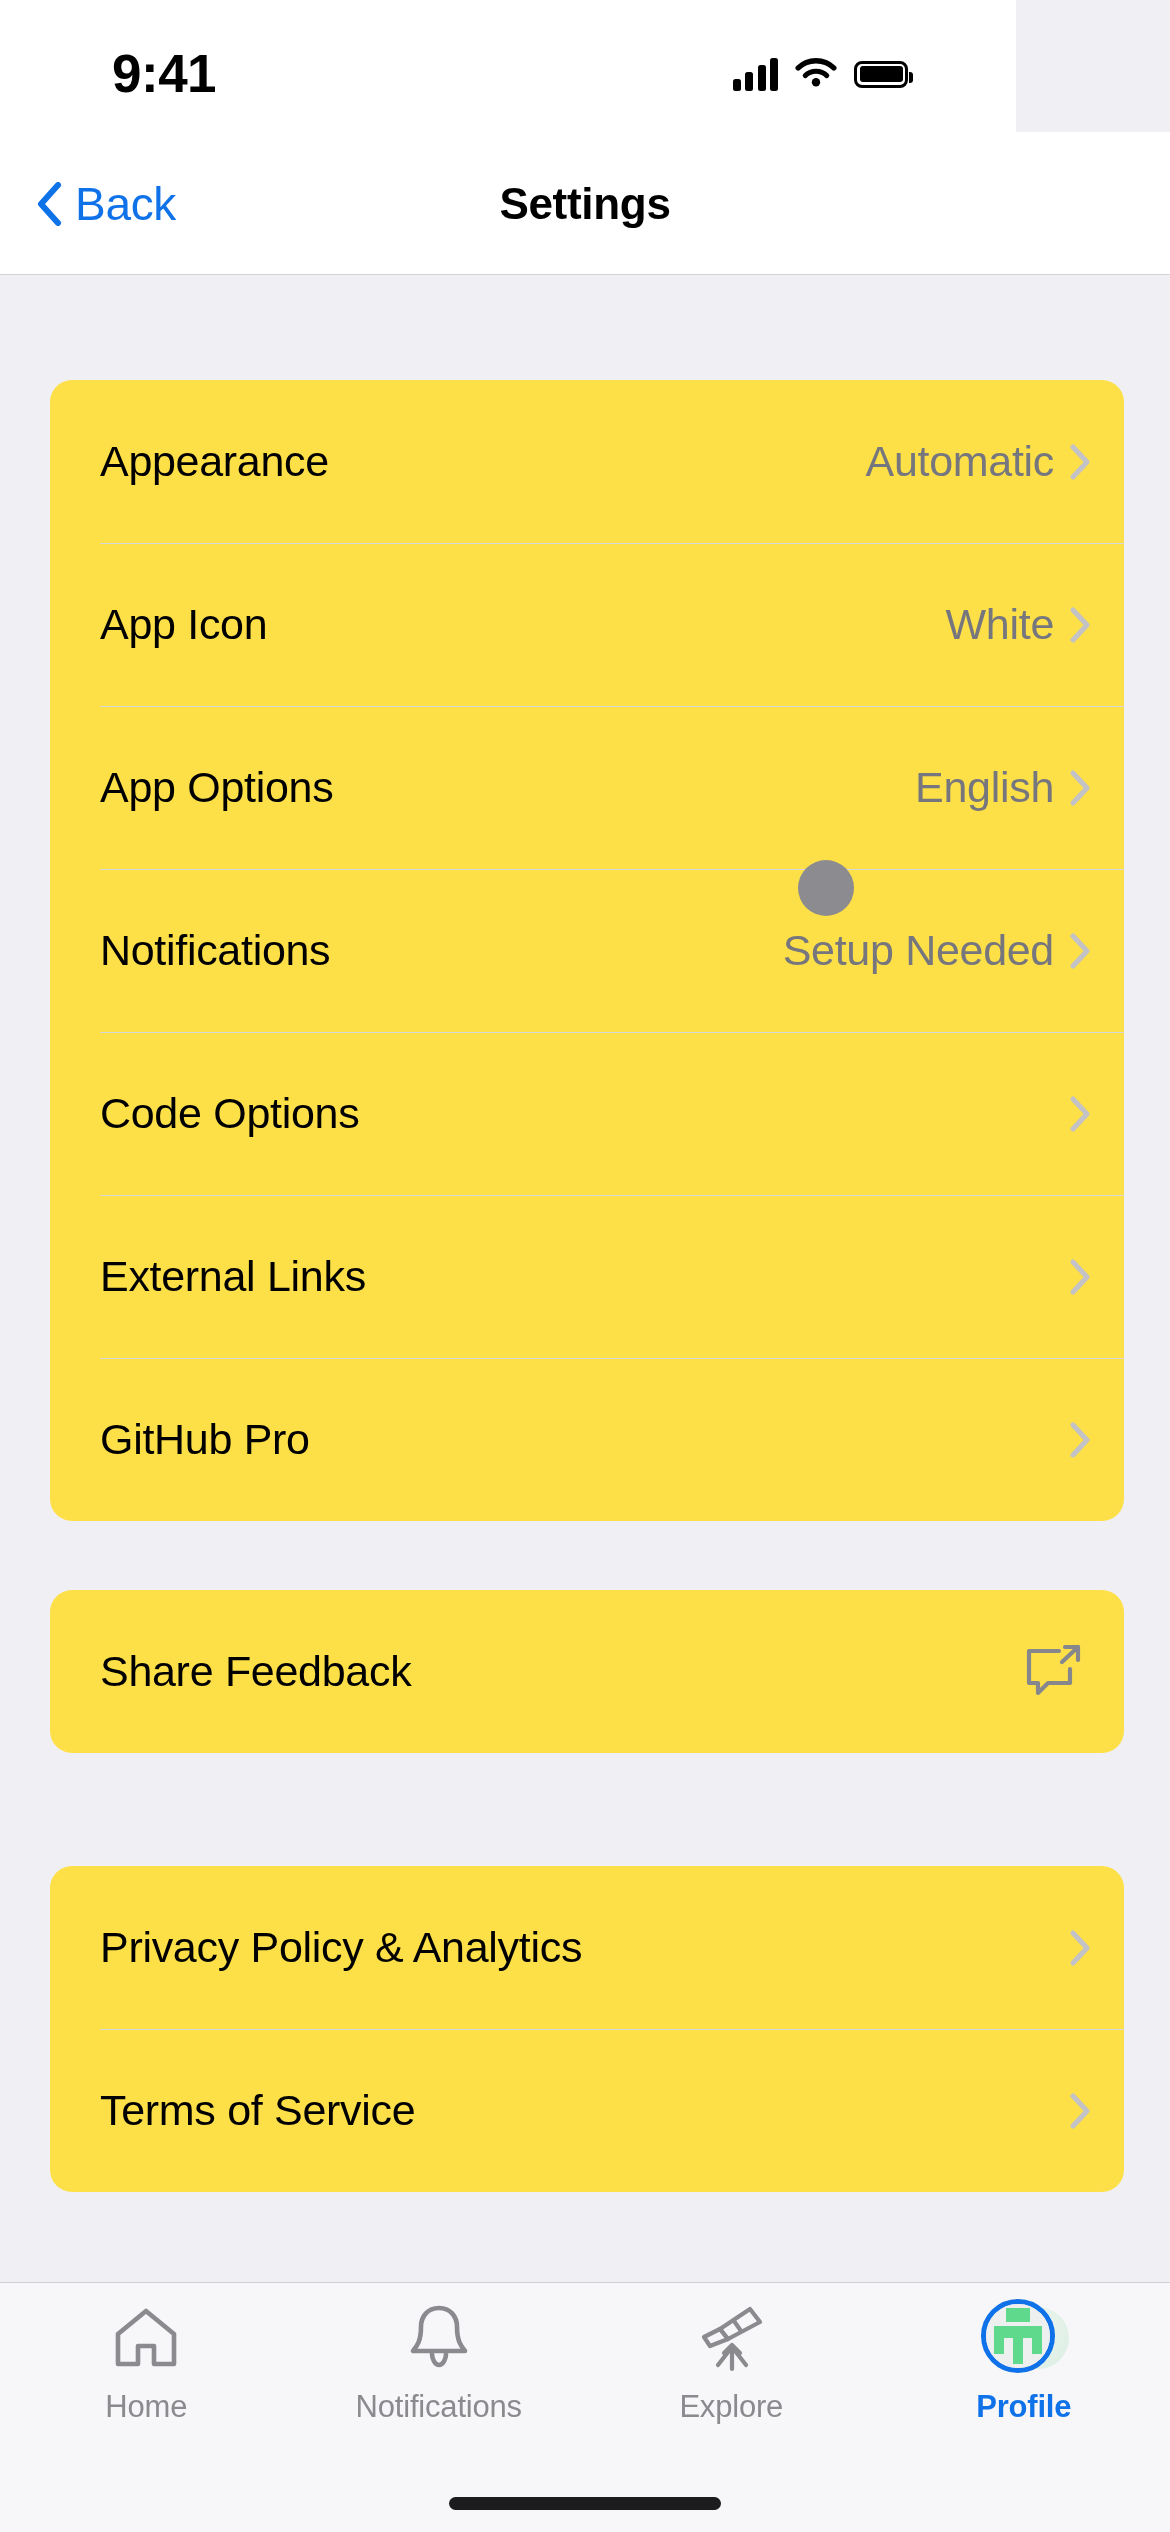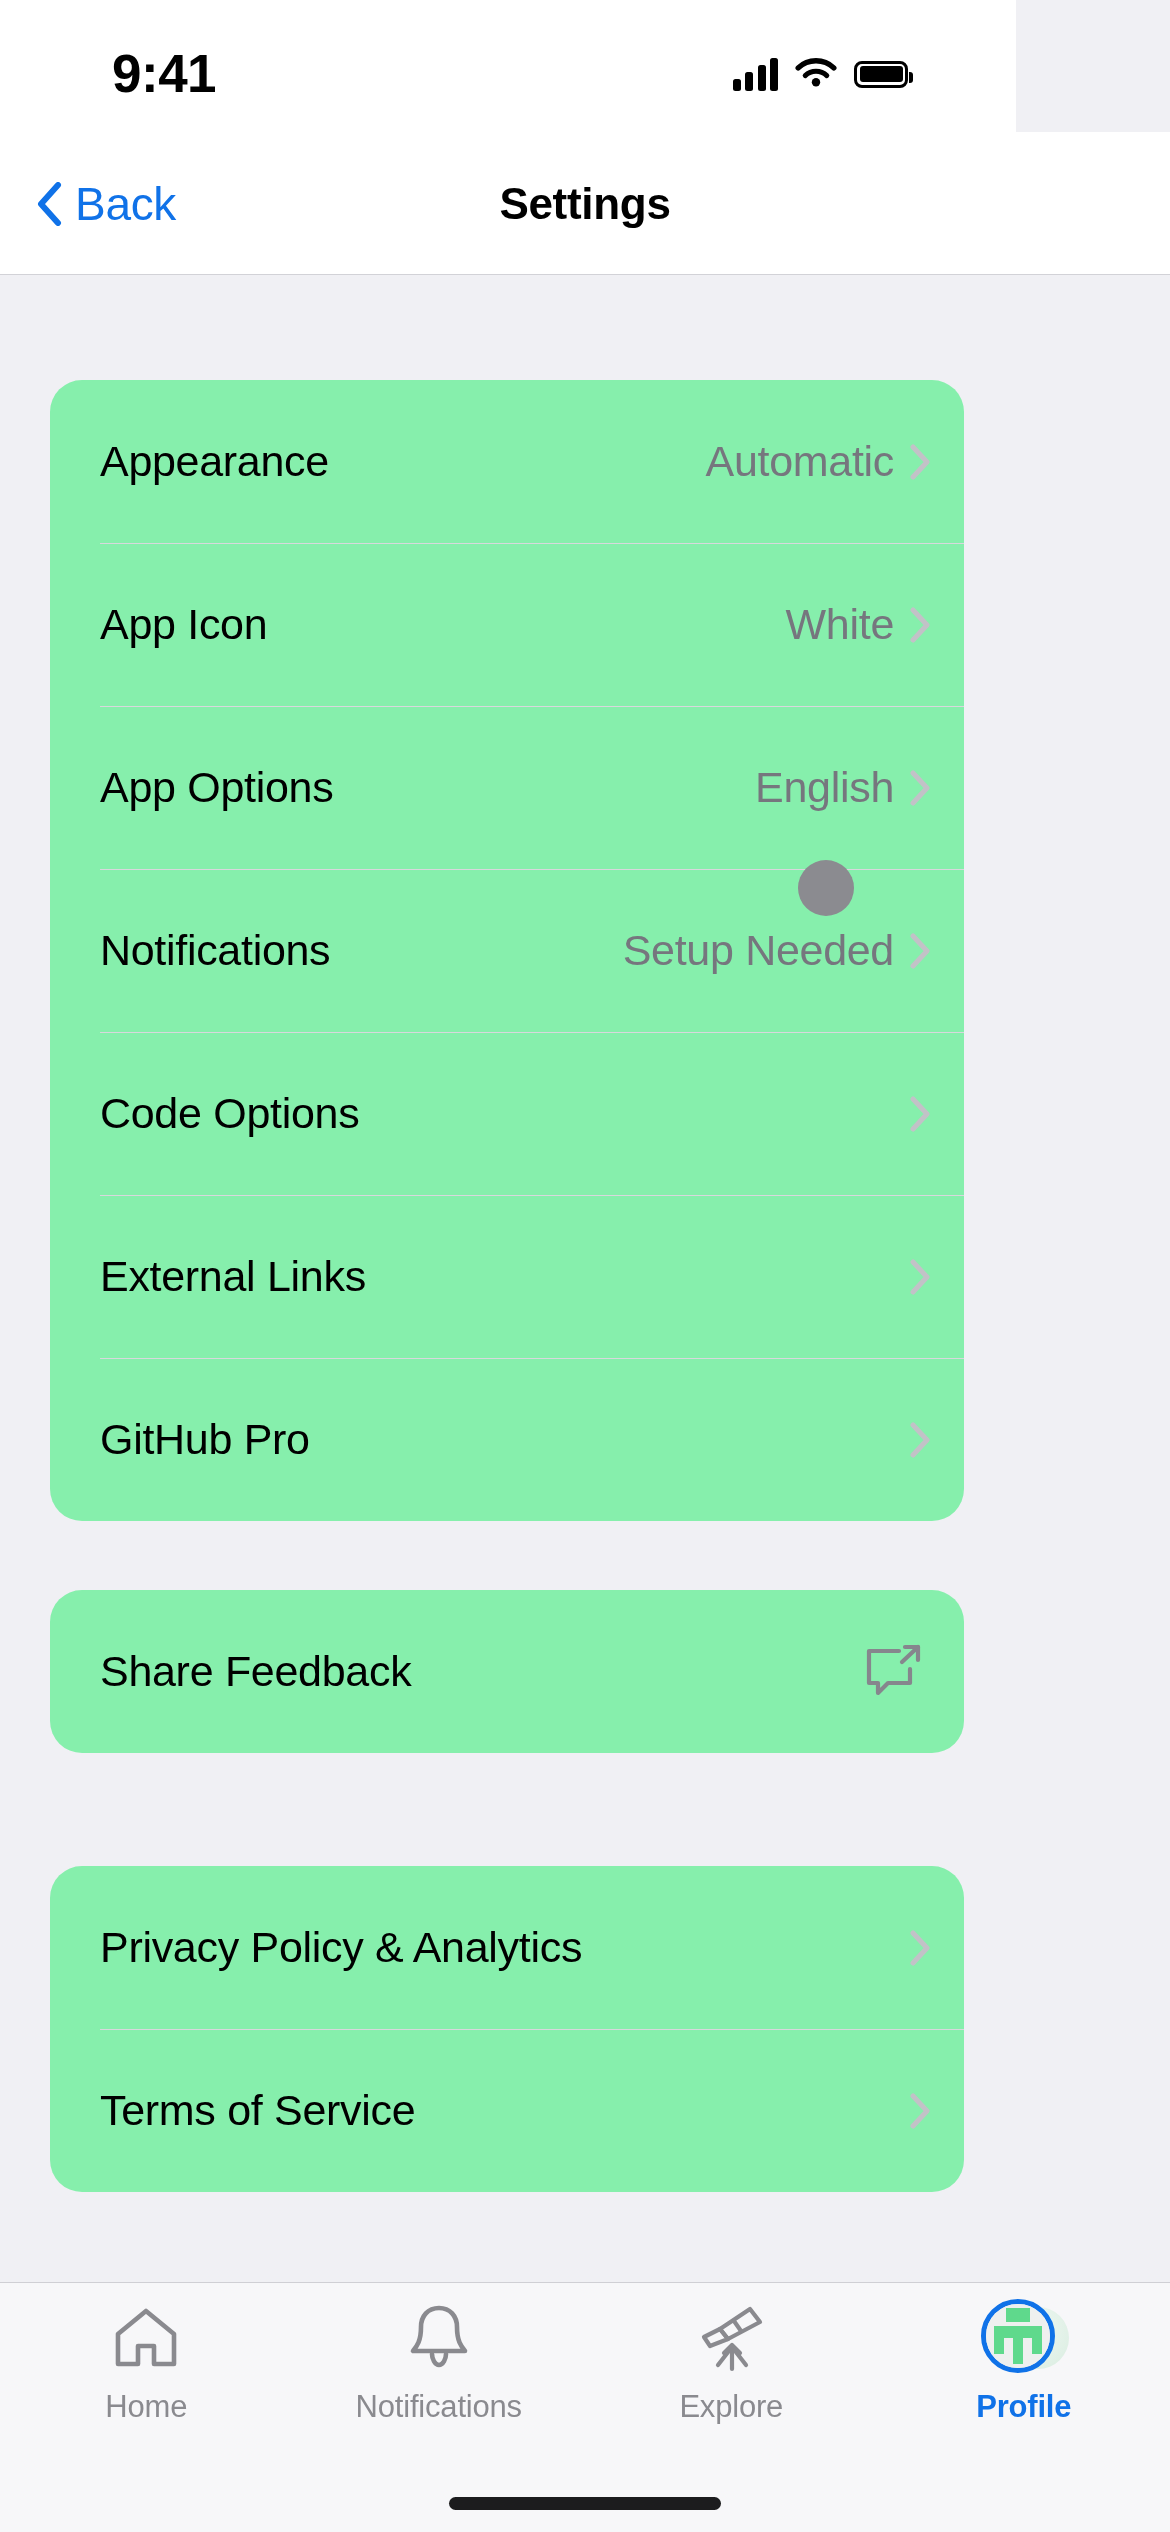--- a/index.html
+++ b/index.html
@@ -75,22 +75,22 @@
     letter-spacing:-0.3px;
   }
 
   
   #content {
     position:absolute; top:276px; left:0;
     width:1170px; height:2006px;
     background:#f0f0f4;
   }
   .card {
-    position:absolute; left:50px; width:914px;
-    background:#86efac; border-radius:32px;
+    position:absolute; left:50px; width:1074px;
+    background:#fde047; border-radius:22px;
     overflow:hidden;
   }
   .row {
     position:relative; height:163px;
     display:flex; align-items:center;
     padding:0 34px 0 50px;
     cursor:pointer;
   }
   .row + .row::before {
     content:""; position:absolute; left:50px; right:0; top:0;

